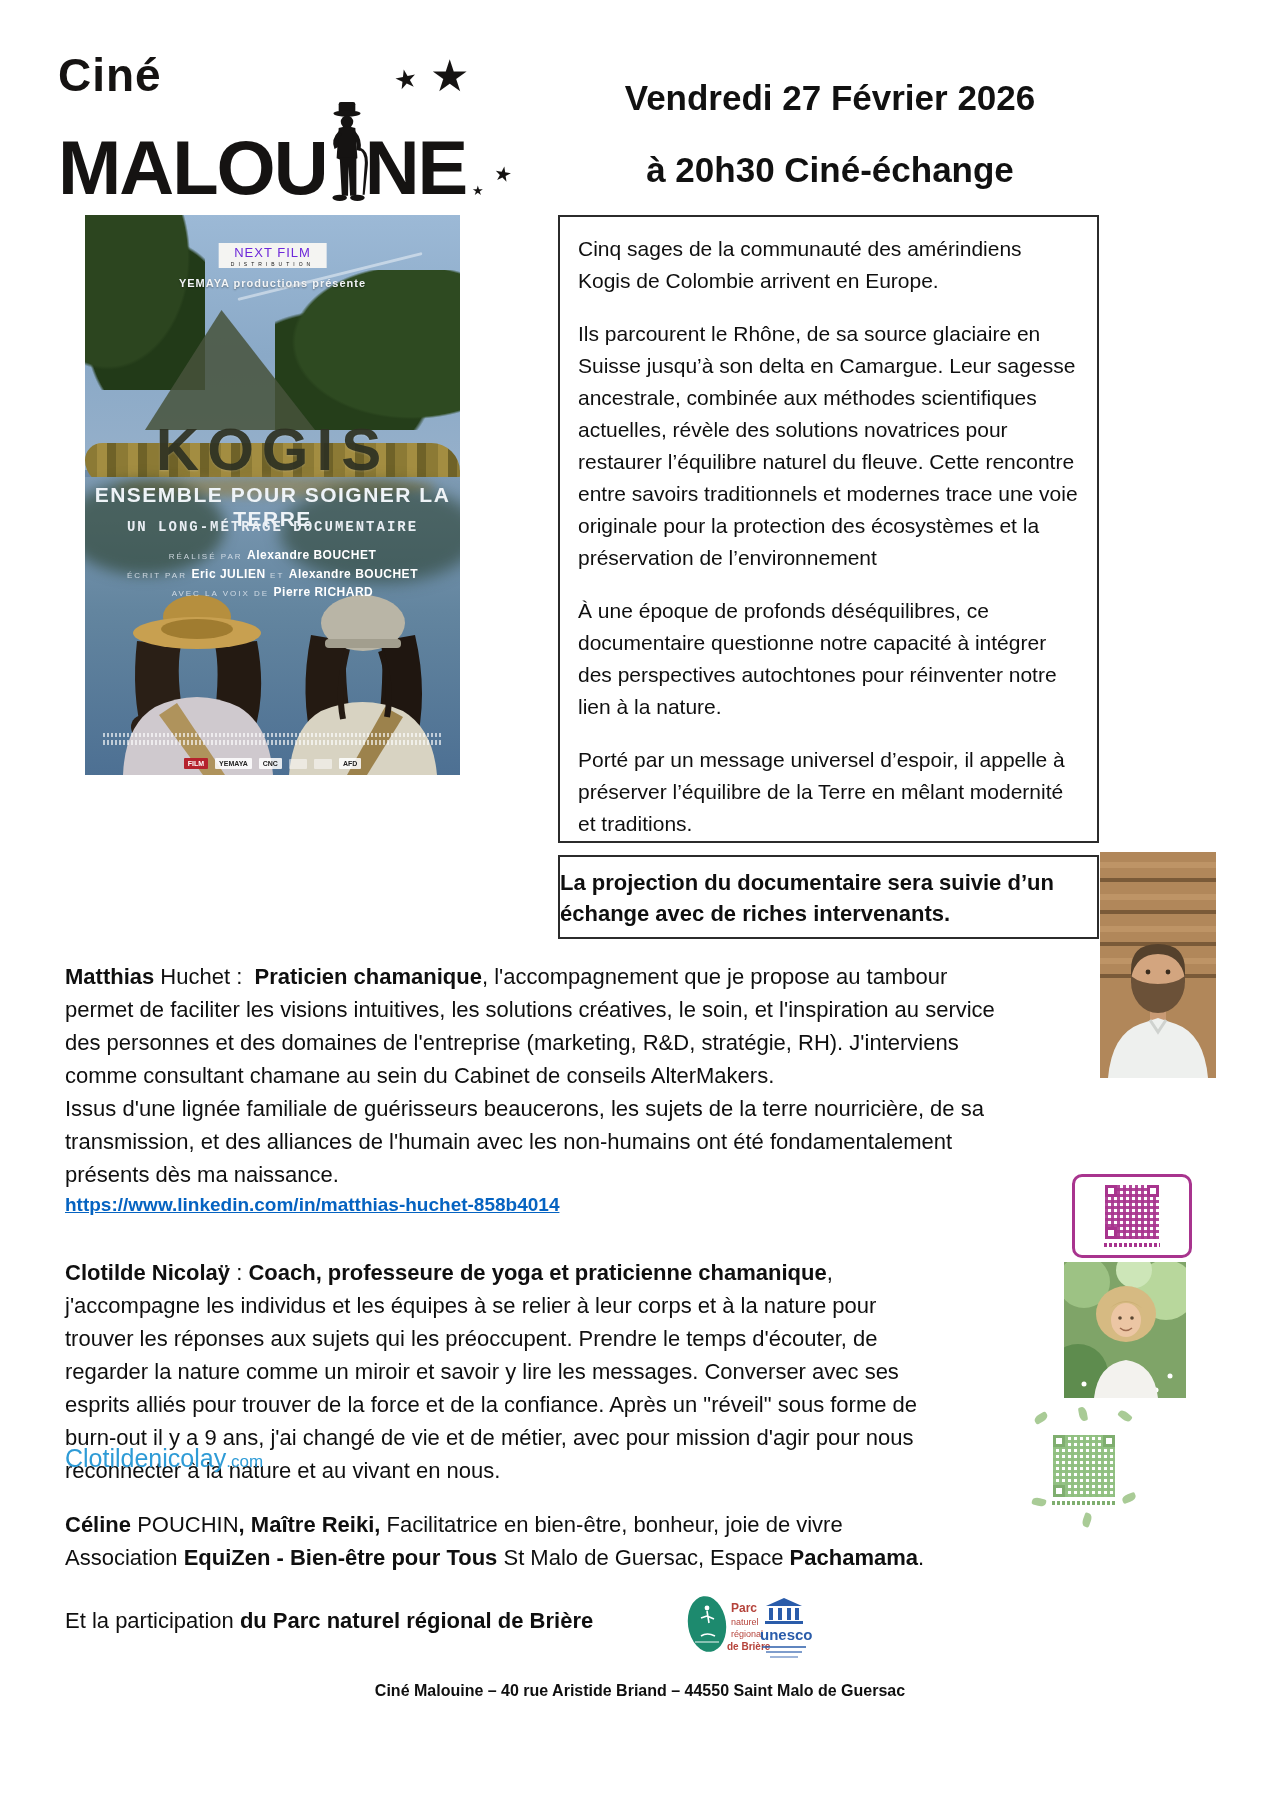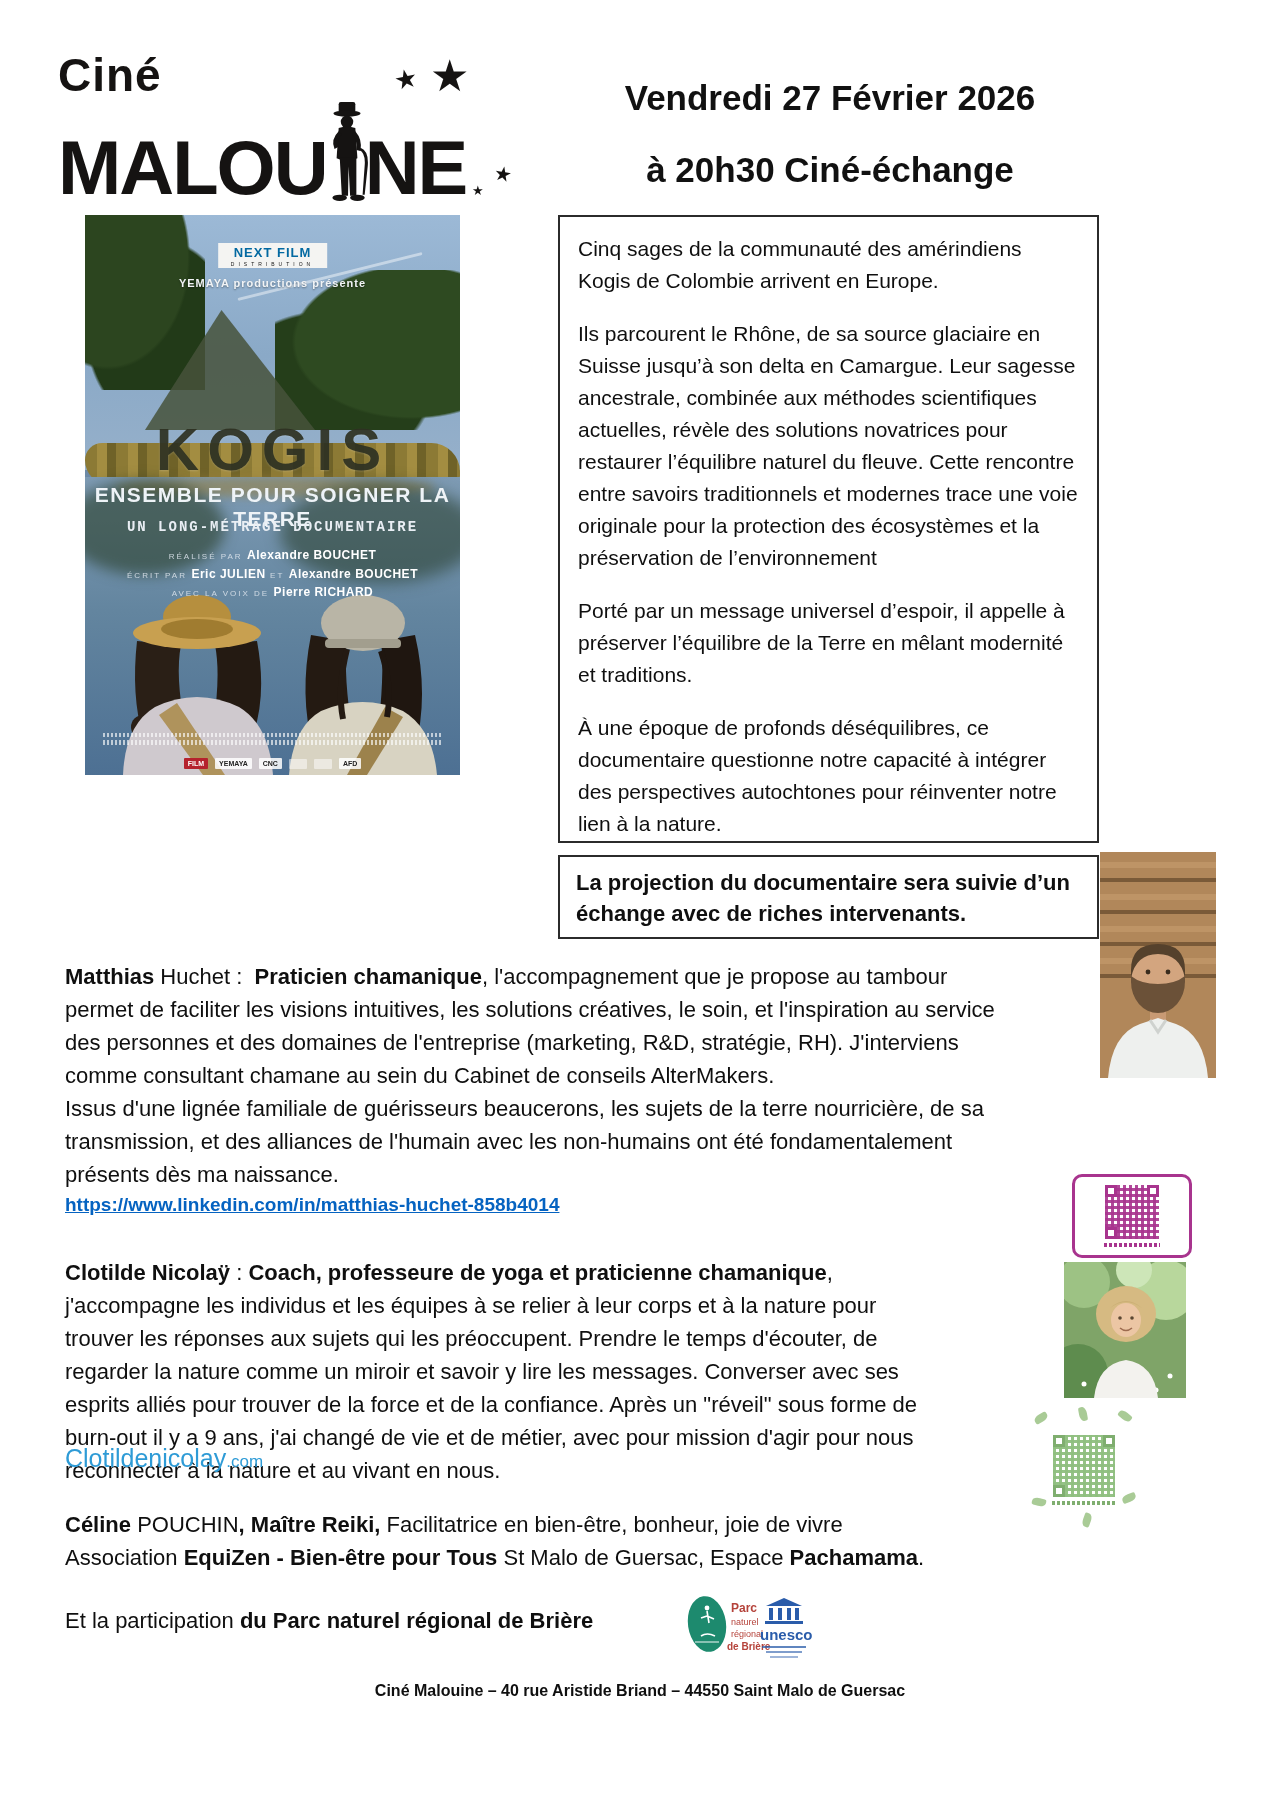--- a/index.html
+++ b/index.html
@@ -41,21 +41,21 @@
       border-radius:18px 30px 10px 26px;}
   .p-water{position:absolute;left:0;top:262px;width:100%;height:298px;
       background:linear-gradient(180deg,#7e9bb4 0%,#63859f 45%,#4d7093 100%);}
   .p-refl-left{position:absolute;left:-20px;top:265px;width:160px;height:95px;background:rgba(35,55,30,.55);
       border-radius:50%;filter:blur(7px);}
   .p-refl-right{position:absolute;right:-20px;top:268px;width:200px;height:100px;background:rgba(30,50,26,.5);
       border-radius:50%;filter:blur(8px);}
   .p-refl-gold{position:absolute;left:30px;top:262px;width:320px;height:20px;background:rgba(150,125,60,.55);
       border-radius:50%;filter:blur(4px);}
   .p-distrib{position:absolute;left:50%;top:28px;transform:translateX(-50%);text-align:center;}
-  .p-distrib-chip{display:inline-block;background:#f4f4f2;color:#0369a1;font-weight:bold;font-size:13px;
+  .p-distrib-chip{display:inline-block;background:#f4f4f2;color:#6d28d9;font-weight:normal;font-size:13px;
       padding:2px 16px 1px;letter-spacing:1px;}
   .p-distrib-sub{font-size:5px;letter-spacing:4px;color:#141414;background:#f4f4f2;padding:0 4px 1px;}
   .p-presenter{position:absolute;left:0;top:62px;width:100%;text-align:center;color:#f2f4f6;
       font-size:11px;font-weight:bold;letter-spacing:1px;text-shadow:0 1px 2px rgba(0,0,0,.4);}
   .p-title{position:absolute;left:0;top:200px;width:100%;text-align:center;font-size:60px;font-weight:bold;
       letter-spacing:8px;color:rgba(44,48,33,.92);text-shadow:0 1px 2px rgba(255,255,255,.15);}
   .p-subtitle{position:absolute;left:0;top:268px;width:100%;text-align:center;color:#eef3f7;
       font-size:21px;letter-spacing:1.5px;font-weight:bold;}
   .p-type{position:absolute;left:0;top:304px;width:100%;text-align:center;color:#e9eef4;
       font-family:"Liberation Mono",monospace;font-size:14px;letter-spacing:2px;font-weight:bold;}
@@ -73,21 +73,21 @@
   .p-logo-chip{font-size:7px;font-weight:bold;color:#222;background:rgba(255,255,255,.85);
       padding:2px 4px;border-radius:1px;line-height:1;}
   .p-logo-chip.red{background:#b5222d;color:#fff;}
   .p-logo-blank{width:18px;height:10px;background:rgba(255,255,255,.5);border-radius:1px;}
 
   
   .desc-box{position:absolute;left:558px;top:215px;width:541px;height:628px;border:2px solid #2b2b2b;
       box-sizing:border-box;padding:16px 18px;font-size:21px;line-height:32px;color:#0f0f0f;}
   .desc-box p{margin:0 0 21px;}
   .highlight-box{position:absolute;left:558px;top:855px;width:541px;height:84px;border:2px solid #2b2b2b;
-      box-sizing:border-box;padding:10px 16px;font-size:22px;line-height:31px;font-weight:bold;color:#0f0f0f;}
+      box-sizing:border-box;padding:10px 0;font-size:22px;line-height:31px;font-weight:bold;color:#0f0f0f;}
 
   
   .rich{white-space:pre-wrap;}
   .rich .b{font-weight:bold;}
   .speaker{position:absolute;font-size:22px;line-height:33px;color:#0f0f0f;}
   .sp-matthias{left:65px;top:960px;width:952px;}
   .sp-clotilde{left:65px;top:1256px;width:858px;}
   .sp-celine{left:65px;top:1508px;width:900px;}
   .link-linkedin{position:absolute;left:65px;top:1194px;font-size:19px;font-weight:bold;
       color:#0563c1;text-decoration:underline;}
@@ -232,22 +232,22 @@
       <span class="p-logo-chip">CNC</span>
       <span class="p-logo-blank"></span>
       <span class="p-logo-blank"></span>
       <span class="p-logo-chip">AFD</span>
     </div>
   </div>
 
   <div class="desc-box">
     <p>Cinq sages de la communauté des amérindiens Kogis de Colombie arrivent en Europe.</p>
     <p>Ils parcourent le Rhône, de sa source glaciaire en Suisse jusqu’à son delta en Camargue. Leur sagesse ancestrale, combinée aux méthodes scientifiques actuelles, révèle des solutions novatrices pour restaurer l’équilibre naturel du fleuve. Cette rencontre entre savoirs traditionnels et modernes trace une voie originale pour la protection des écosystèmes et la préservation de l’environnement</p>
+    <p>À une époque de profonds déséquilibres, ce documentaire questionne notre capacité à intégrer des perspectives autochtones pour réinventer notre lien à la nature.</p>
     <p>Porté par un message universel d’espoir, il appelle à préserver l’équilibre de la Terre en mêlant modernité et traditions.</p>
-    <p>À une époque de profonds déséquilibres, ce documentaire questionne notre capacité à intégrer des perspectives autochtones pour réinventer notre lien à la nature.</p>
   </div>
 
   <div class="highlight-box">La projection du documentaire sera suivie d’un échange avec de riches intervenants.</div>
 
   <div class="speaker sp-matthias rich"><span class="b">Matthias</span><span> Huchet :  </span><span class="b">Praticien chamanique</span><span>, l'accompagnement que je propose au tambour permet de faciliter les visions intuitives, les solutions créatives, le soin, et l'inspiration au service des personnes et des domaines de l'entreprise (marketing, R&amp;D, stratégie, RH). J'interviens comme consultant chamane au sein du Cabinet de conseils AlterMakers.
 Issus d'une lignée familiale de guérisseurs beaucerons, les sujets de la terre nourricière, de sa transmission, et des alliances de l'humain avec les non-humains ont été fondamentalement présents dès ma naissance.</span></div>
   <a class="link-linkedin" href="#">https://www.linkedin.com/in/matthias-huchet-858b4014</a>
 
   <div class="speaker sp-clotilde rich"><span class="b">Clotilde Nicolaÿ</span><span> : </span><span class="b">Coach, professeure de yoga et praticienne chamanique</span><span>, j'accompagne les individus et les équipes à se relier à leur corps et à la nature pour trouver les réponses aux sujets qui les préoccupent. Prendre le temps d'écouter, de regarder la nature comme un miroir et savoir y lire les messages. Converser avec ses esprits alliés pour trouver de la force et de la confiance. Après un "réveil" sous forme de burn-out il y a 9 ans, j'ai changé de vie et de métier, avec pour mission d'agir pour nous reconnecter à la nature et au vivant en nous.</span></div>
   <a class="link-clotilde" href="#"><span class="main">Clotildenicolay</span><span class="tld">.com</span></a>

